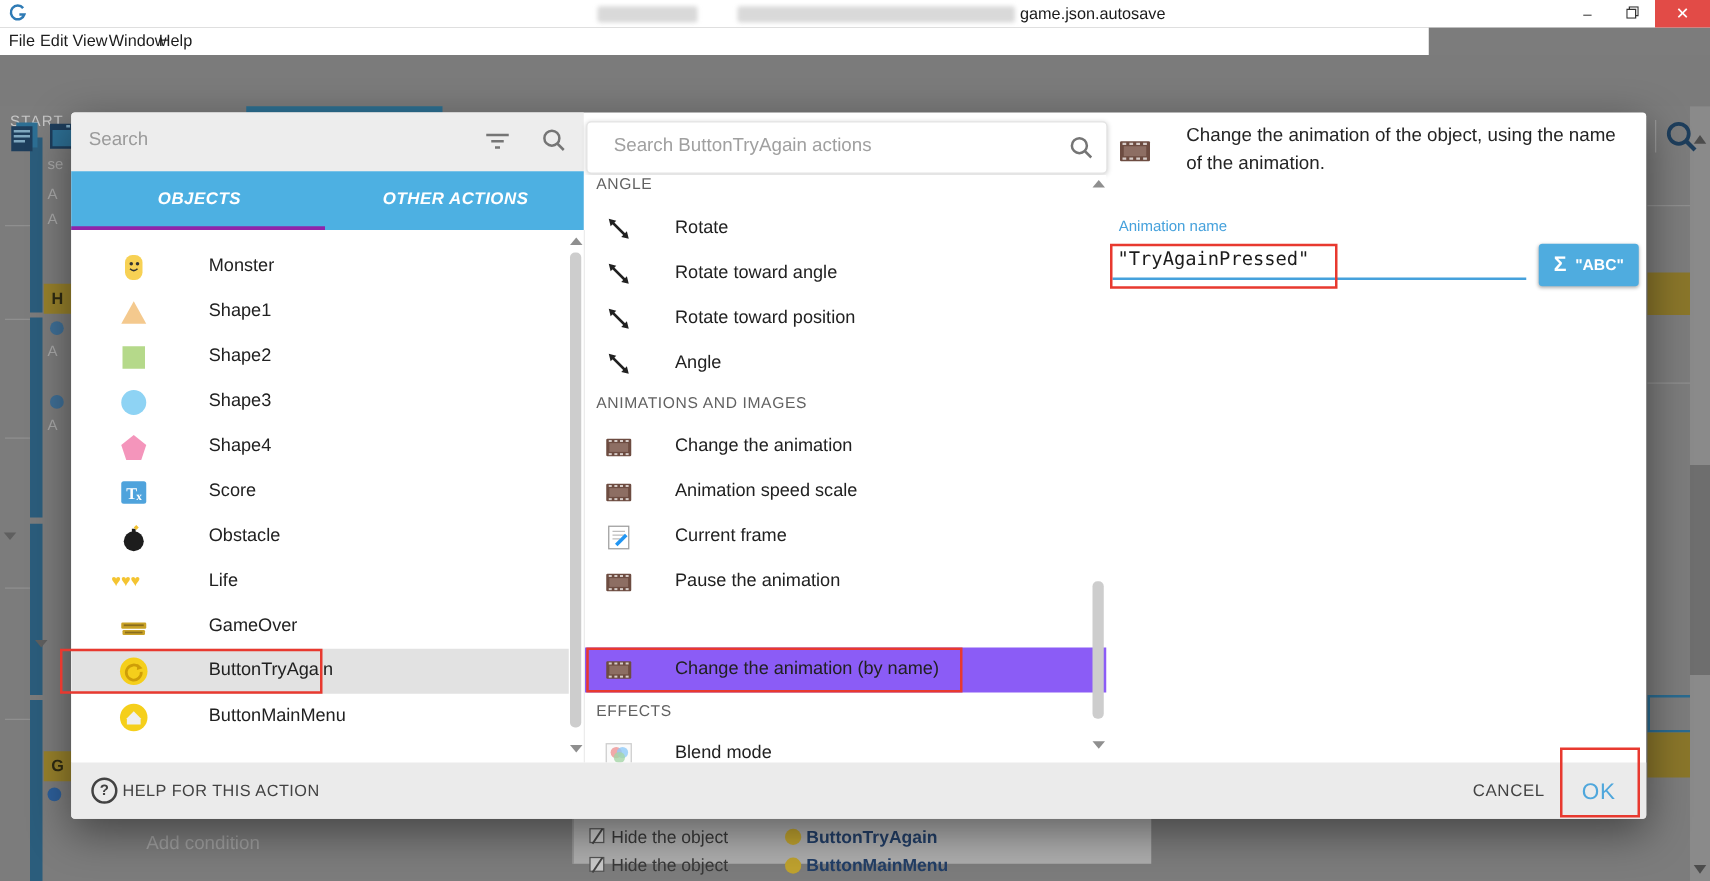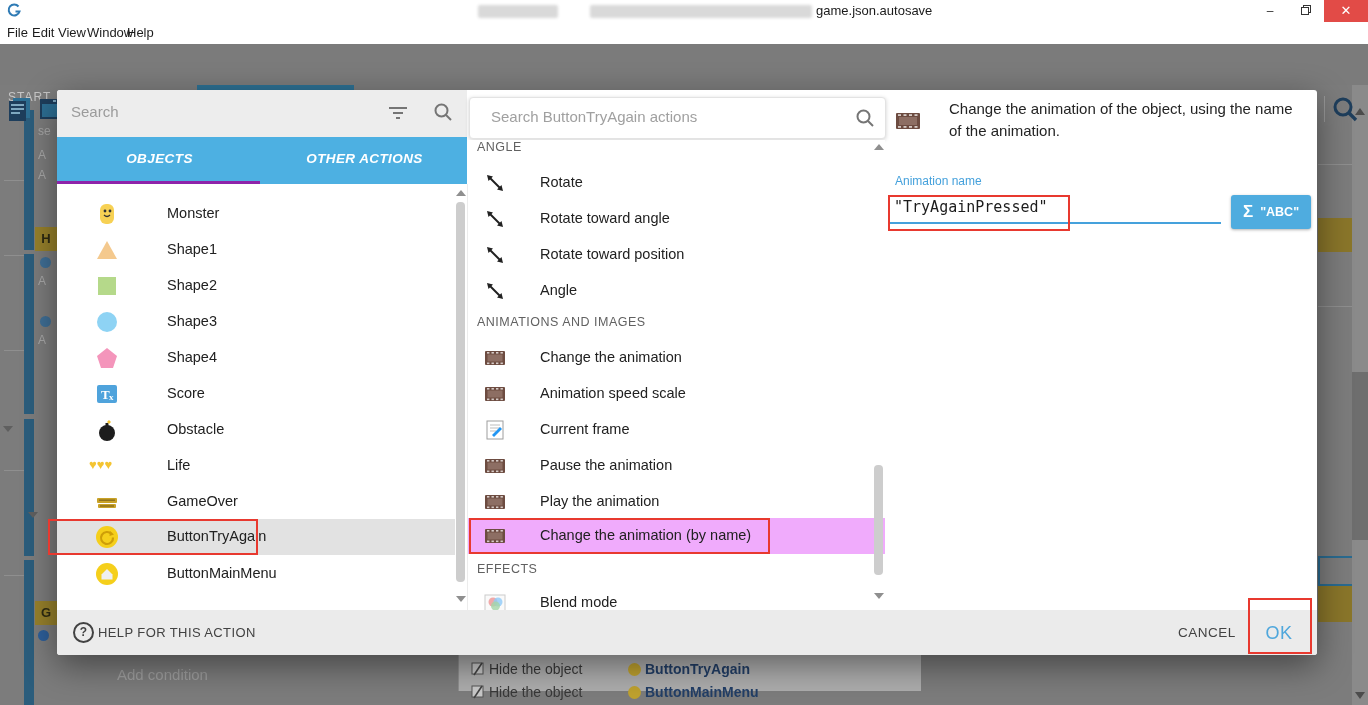--- a/index.html
+++ b/index.html
@@ -8,21 +8,21 @@
   .abs{position:absolute;}
 
   
   .titlebar{left:0;top:0;width:1368px;height:22px;background:#ffffff;z-index:20;}
   .title-text{left:816px;top:3px;font-size:13px;color:#1a1a1a;}
   .blurblock{height:13px;top:5px;background:#d9d9d9;border-radius:2px;filter:blur(1.5px);}
   .winbtn{top:0;height:22px;text-align:center;line-height:22px;font-size:12px;color:#333;cursor:default;}
   .win-close{background:#e24b47;color:#fff;font-size:13px;}
 
   
-  .menubar{left:0;top:22px;width:1368px;height:22px;background:#ffffff;z-index:20;}
+  .menubar{left:0;top:22px;width:1143px;height:22px;background:#ffffff;z-index:20;}
   .menu-item{top:3px;font-size:13px;color:#1c1c1c;}
 
   
   .toolbar{left:0;top:44px;width:1368px;height:41px;background:#7b7b7b;z-index:5;}
   .tsep{top:52px;width:1px;height:26px;background:#999;}
 
   
   .backdrop{left:0;top:85px;width:1368px;height:620px;background:#7c7c7c;z-index:1;}
   .tab-indicator{left:197px;top:83px;width:157px;height:7px;background:#2d7092;z-index:2;}
   .start-label{left:8px;top:90px;font-size:12px;letter-spacing:1px;color:#c6c6c6;z-index:2;}
@@ -77,21 +77,21 @@
   .sb-up{border-bottom:6px solid #8f8f8f;}
   .sb-down{border-top:6px solid #8f8f8f;}
 
   .acard{left:412px;top:7px;width:415px;height:40px;background:#fff;border:1px solid #e3e3e3;
          border-radius:4px;box-shadow:0 1px 4px rgba(0,0,0,.18);}
   .acard input{position:absolute;left:19px;top:9px;width:330px;border:none;font-size:15px;color:#444;
                outline:none;background:transparent;font-family:"Liberation Sans",sans-serif;}
   .acard input::placeholder{color:#a0a0a0;}
   .actlist{left:411px;top:50px;width:417px;height:470px;overflow:hidden;background:#fff;}
   .act-row{position:absolute;left:0;width:405px;height:36px;cursor:pointer;}
-  .act-row.sel{background:#f0abfc;width:499px;}
+  .act-row.sel{background:#8b5cf6;width:499px;}
   .act-icon{position:absolute;left:16px;top:7px;width:22px;height:22px;}
   .act-label{position:absolute;left:72px;top:9px;font-size:14.5px;color:#212121;}
   .act-header{position:absolute;left:9px;font-size:12.5px;color:#616161;letter-spacing:.5px;}
 
   .desc-line{left:868px;width:360px;font-size:15px;color:#242424;margin-left:24px;}
   .field-label{left:838px;top:84px;font-size:12px;color:#45a1dc;}
   .anim-input{left:833px;top:102px;width:327px;height:30px;border:none;outline:none;
               border-bottom:2px solid #45a1dc;padding:0 0 0 4px;background:transparent;
               font-family:"DejaVu Sans Mono",monospace;font-size:15px;color:#1c1c1c;}
   .expr-btn{left:1174px;top:105px;width:80px;height:34px;background:#4facdf;border-radius:3px;
@@ -467,35 +467,20 @@
           <rect x="7.5" y="5" width="2.4" height="1.6" fill="#d7ccc8"></rect>
           <rect x="12" y="5" width="2.4" height="1.6" fill="#d7ccc8"></rect>
           <rect x="16.5" y="5" width="2.4" height="1.6" fill="#d7ccc8"></rect>
         <rect x="3" y="15.5" width="2.4" height="1.6" fill="#d7ccc8"></rect>
           <rect x="7.5" y="15.5" width="2.4" height="1.6" fill="#d7ccc8"></rect>
           <rect x="12" y="15.5" width="2.4" height="1.6" fill="#d7ccc8"></rect>
           <rect x="16.5" y="15.5" width="2.4" height="1.6" fill="#d7ccc8"></rect>
       </svg>
       <span class="act-label">Pause the animation</span>
     </div>
-    <div class="act-row" style="top:344px">
-      <svg class="act-icon" viewBox="0 0 22 22">
-        <rect x="1" y="4" width="20" height="14" rx="1" fill="#6d4c41"></rect>
-          <rect x="3.5" y="7.5" width="15" height="7" fill="#8d6e63"></rect>
-        <rect x="3" y="5" width="2.4" height="1.6" fill="#d7ccc8"></rect>
-          <rect x="7.5" y="5" width="2.4" height="1.6" fill="#d7ccc8"></rect>
-          <rect x="12" y="5" width="2.4" height="1.6" fill="#d7ccc8"></rect>
-          <rect x="16.5" y="5" width="2.4" height="1.6" fill="#d7ccc8"></rect>
-        <rect x="3" y="15.5" width="2.4" height="1.6" fill="#d7ccc8"></rect>
-          <rect x="7.5" y="15.5" width="2.4" height="1.6" fill="#d7ccc8"></rect>
-          <rect x="12" y="15.5" width="2.4" height="1.6" fill="#d7ccc8"></rect>
-          <rect x="16.5" y="15.5" width="2.4" height="1.6" fill="#d7ccc8"></rect>
-      </svg>
-      <span class="act-label">Play the animation</span>
-    </div>
     <div class="act-row sel" style="top:378px">
       <svg class="act-icon" viewBox="0 0 22 22">
         <rect x="1" y="4" width="20" height="14" rx="1" fill="#6d4c41"></rect>
           <rect x="3.5" y="7.5" width="15" height="7" fill="#8d6e63"></rect>
         <rect x="3" y="5" width="2.4" height="1.6" fill="#d7ccc8"></rect>
           <rect x="7.5" y="5" width="2.4" height="1.6" fill="#d7ccc8"></rect>
           <rect x="12" y="5" width="2.4" height="1.6" fill="#d7ccc8"></rect>
           <rect x="16.5" y="5" width="2.4" height="1.6" fill="#d7ccc8"></rect>
         <rect x="3" y="15.5" width="2.4" height="1.6" fill="#d7ccc8"></rect>
           <rect x="7.5" y="15.5" width="2.4" height="1.6" fill="#d7ccc8"></rect>

